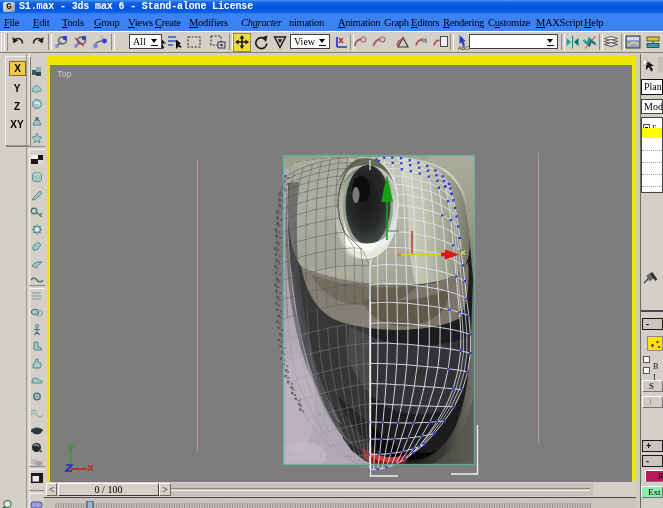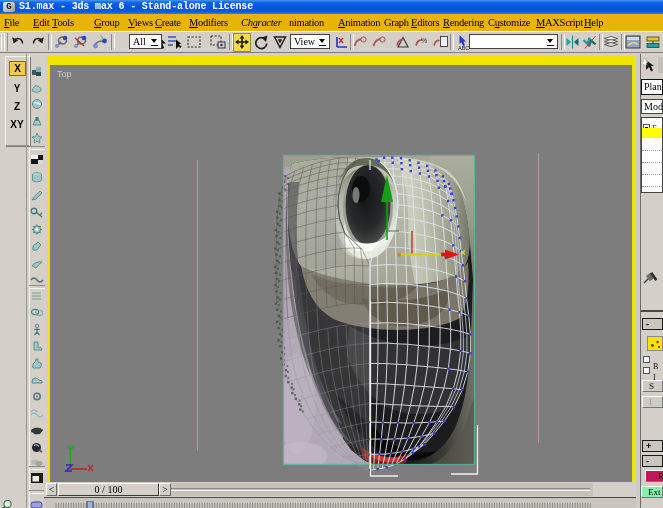--- a/index.html
+++ b/index.html
@@ -4,21 +4,21 @@
 <style>
 html,body{margin:0;padding:0;}
 body{width:663px;height:508px;overflow:hidden;background:#d4d0c8;
  font-family:"Liberation Sans",sans-serif;position:relative;}
 .abs{position:absolute;}
 #title{left:0;top:0;width:663px;height:14px;
  background:linear-gradient(#4a95f2 0%,#1263e8 18%,#0553dc 55%,#0a5ce4 85%,#2f80f0 100%);}
 #ticon{left:3px;top:2px;width:12px;height:10px;background:linear-gradient(135deg,#ecece8,#9a9a9a);
  border-radius:2px;color:#1a1a1a;font:bold 9px "Liberation Mono",monospace;line-height:10px;text-align:center;}
 #ttext{left:19px;top:1px;color:#fff;font:bold 10px "Liberation Mono",monospace;letter-spacing:-0.15px;white-space:pre;text-align:center;}
-#menu{left:0;top:14px;width:663px;height:17px;background:#eab308;}
+#menu{left:0;top:14px;width:663px;height:17px;background:#3b82f6;}
 .mi{position:absolute;top:3px;font:10.5px "Liberation Serif",serif;letter-spacing:-0.3px;color:#000;white-space:pre;}
 .mi u{text-decoration:underline;}
 #tbar{left:0;top:31px;width:663px;height:22px;background:#d4d0c8;
  border-top:1px solid #fff;border-bottom:1px solid #808080;box-sizing:border-box;}
 .tsep{top:34px;width:2px;height:16px;border-left:1px solid #8a8a8a;border-right:1px solid #fff;}
 .combo{position:absolute;height:15px;background:#fff;border:1px solid #404040;font:10px "Liberation Serif",serif;line-height:13px;padding-left:3px;box-sizing:border-box;color:#000;}
 .cbtn{position:absolute;right:2px;top:2px;width:9px;height:10px;}
 .cbtn:after{content:"";position:absolute;left:1px;top:2px;border-left:3.5px solid transparent;border-right:3.5px solid transparent;border-top:4px solid #000;}
 .cbtn:before{content:"";position:absolute;left:1px;top:8px;width:7px;height:1px;background:#000;}
 #xyzpanel{left:5px;top:56px;width:23px;height:88px;background:#d4d0c8;border:1px solid #9a968e;border-top-color:#f4f2ee;border-left-color:#f4f2ee;box-shadow:1px 1px 0 #7a7a72;}
@@ -34,21 +34,21 @@
 .bt{font:10px "Liberation Serif",serif;color:#000;line-height:12px;display:block;}
 </style>
 </head>
 <body>
 <div class="abs" id="title"></div>
 <div class="abs" id="ticon">G</div>
 <div class="abs" id="ttext">S1.max - 3ds max 6 - Stand-alone License</div>
 <div class="abs" id="menu">
 <span class="mi" style="left:4px;"><u>F</u>ile</span>
 <span class="mi" style="left:33px;"><u>E</u>dit</span>
-<span class="mi" style="left:52px;"><u>T</u>ools</span>
+<span class="mi" style="left:62px;"><u>T</u>ools</span>
 <span class="mi" style="left:94px;"><u>G</u>roup</span>
 <span class="mi" style="left:128px;"><u>V</u>iews</span>
 <span class="mi" style="left:155px;"><u>C</u>reate</span>
 <span class="mi" style="left:189px;"><u>M</u>odifiers</span>
 <span class="mi" style="left:241px;font-style:italic;">Ch<u>a</u>racter</span>
 <span class="mi" style="left:289px;">nimation</span>
 <span class="mi" style="left:338px;text-align:center;"><u>A</u>nimation</span>
 <span class="mi" style="left:384px;">Graph <u>E</u>ditors</span>
 <span class="mi" style="left:443px;"><u>R</u>endering</span>
 <span class="mi" style="left:488px;">C<u>u</u>stomize</span>

